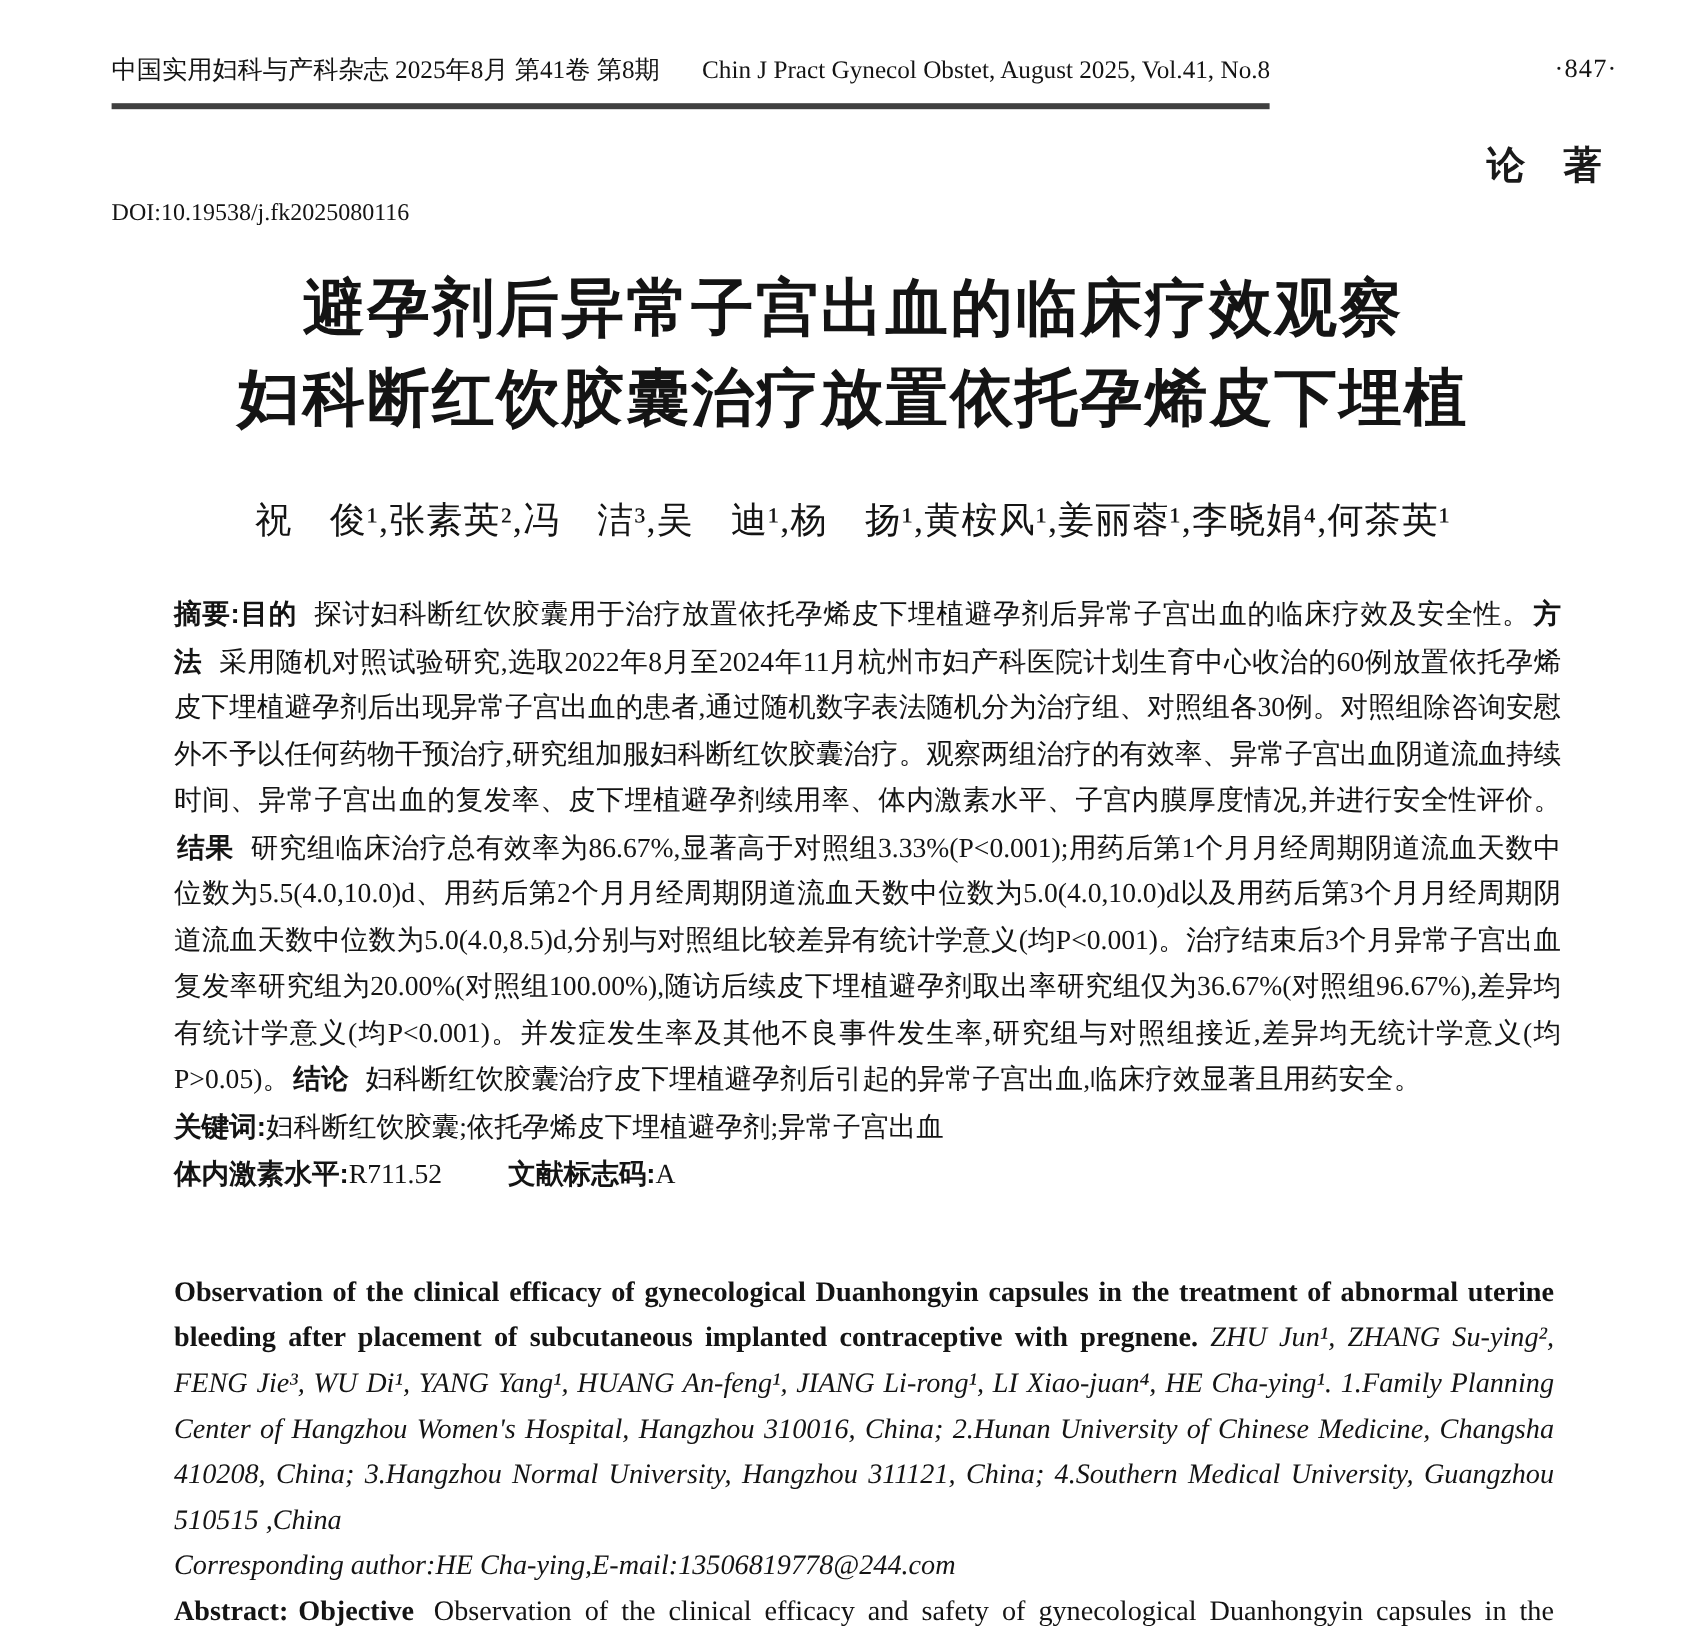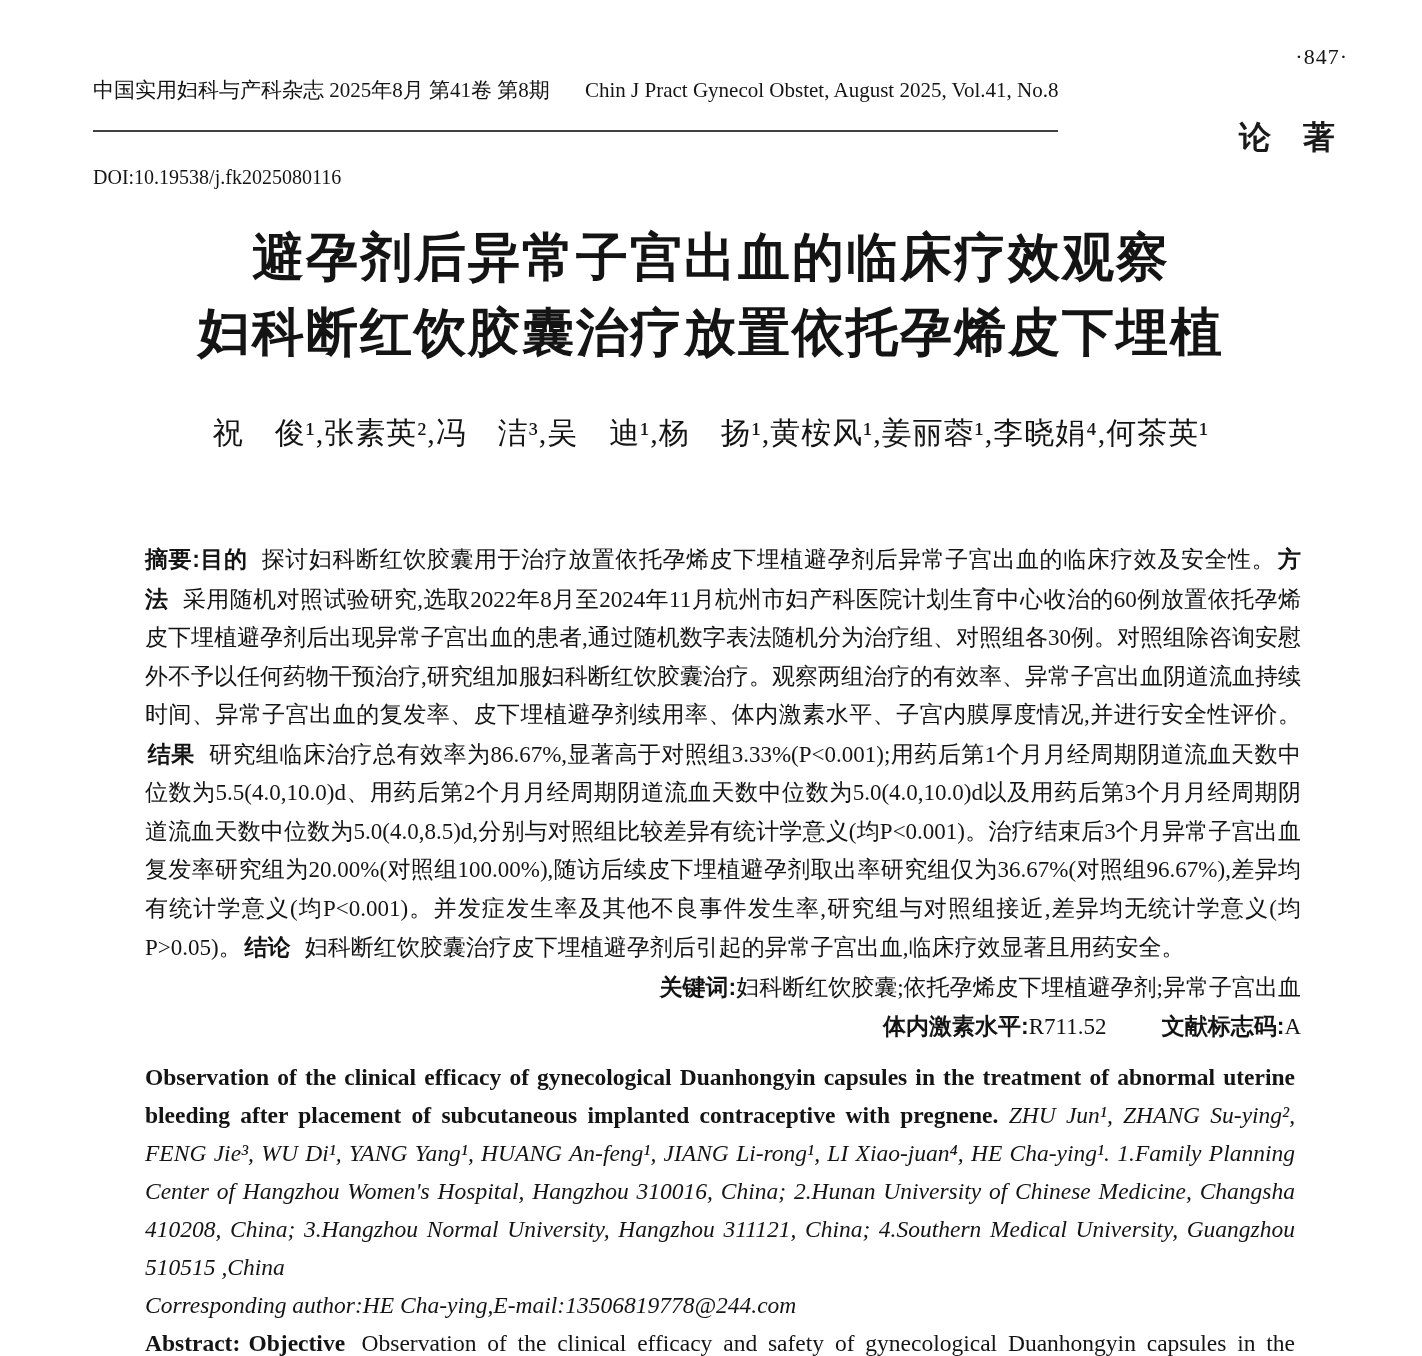--- a/index.html
+++ b/index.html
@@ -17,23 +17,22 @@
   .header {
     position: absolute;
     left: 93px; top: 44px; right: 74px;
     display: flex;
     justify-content: space-between;
     align-items: flex-start;
     font-size: 21px;
     white-space: nowrap;
   }
   .header-rule {
-    border-bottom: 2px solid #404040;
-    padding-bottom: 26px;
-    margin-top: 32px;
+    border-bottom: 5px solid #404040;
+    padding-bottom: 14px;
   }
   .header-rule .jt-en { margin-left: 30px; }
   .page-num { font-size: 22px; letter-spacing: 1px; }
 
   
   .section-label {
     position: absolute;
     top: 116px; right: 87px;
     font-size: 32px;
     color: #1a1a1a;
@@ -70,31 +69,30 @@
   }
 
   
   .abstract {
     position: absolute;
     left: 145px; top: 492px;
     width: 1156px;
     font-size: 23px;
     line-height: 38.5px;
     text-align: justify;
-    margin-top: 48px;
   }
   .abstract p { margin: 0; }
   .hei {
     font-family: "Liberation Sans", "DejaVu Sans", sans-serif;
     font-weight: bold;
     font-size: 23px;
   }
   .lbl  { margin-right: .62em; }
   .lbl2 { margin-left: .12em; margin-right: .62em; }
-  .kw, .clc { text-align: right; }
+  .kw, .clc { text-align: left; }
   .gap { margin-left: 2.4em; }
 
   
   .english {
     position: absolute;
     left: 145px; top: 1058px;
     width: 1150px;
     font-size: 23.5px;
     line-height: 38px;
   }

